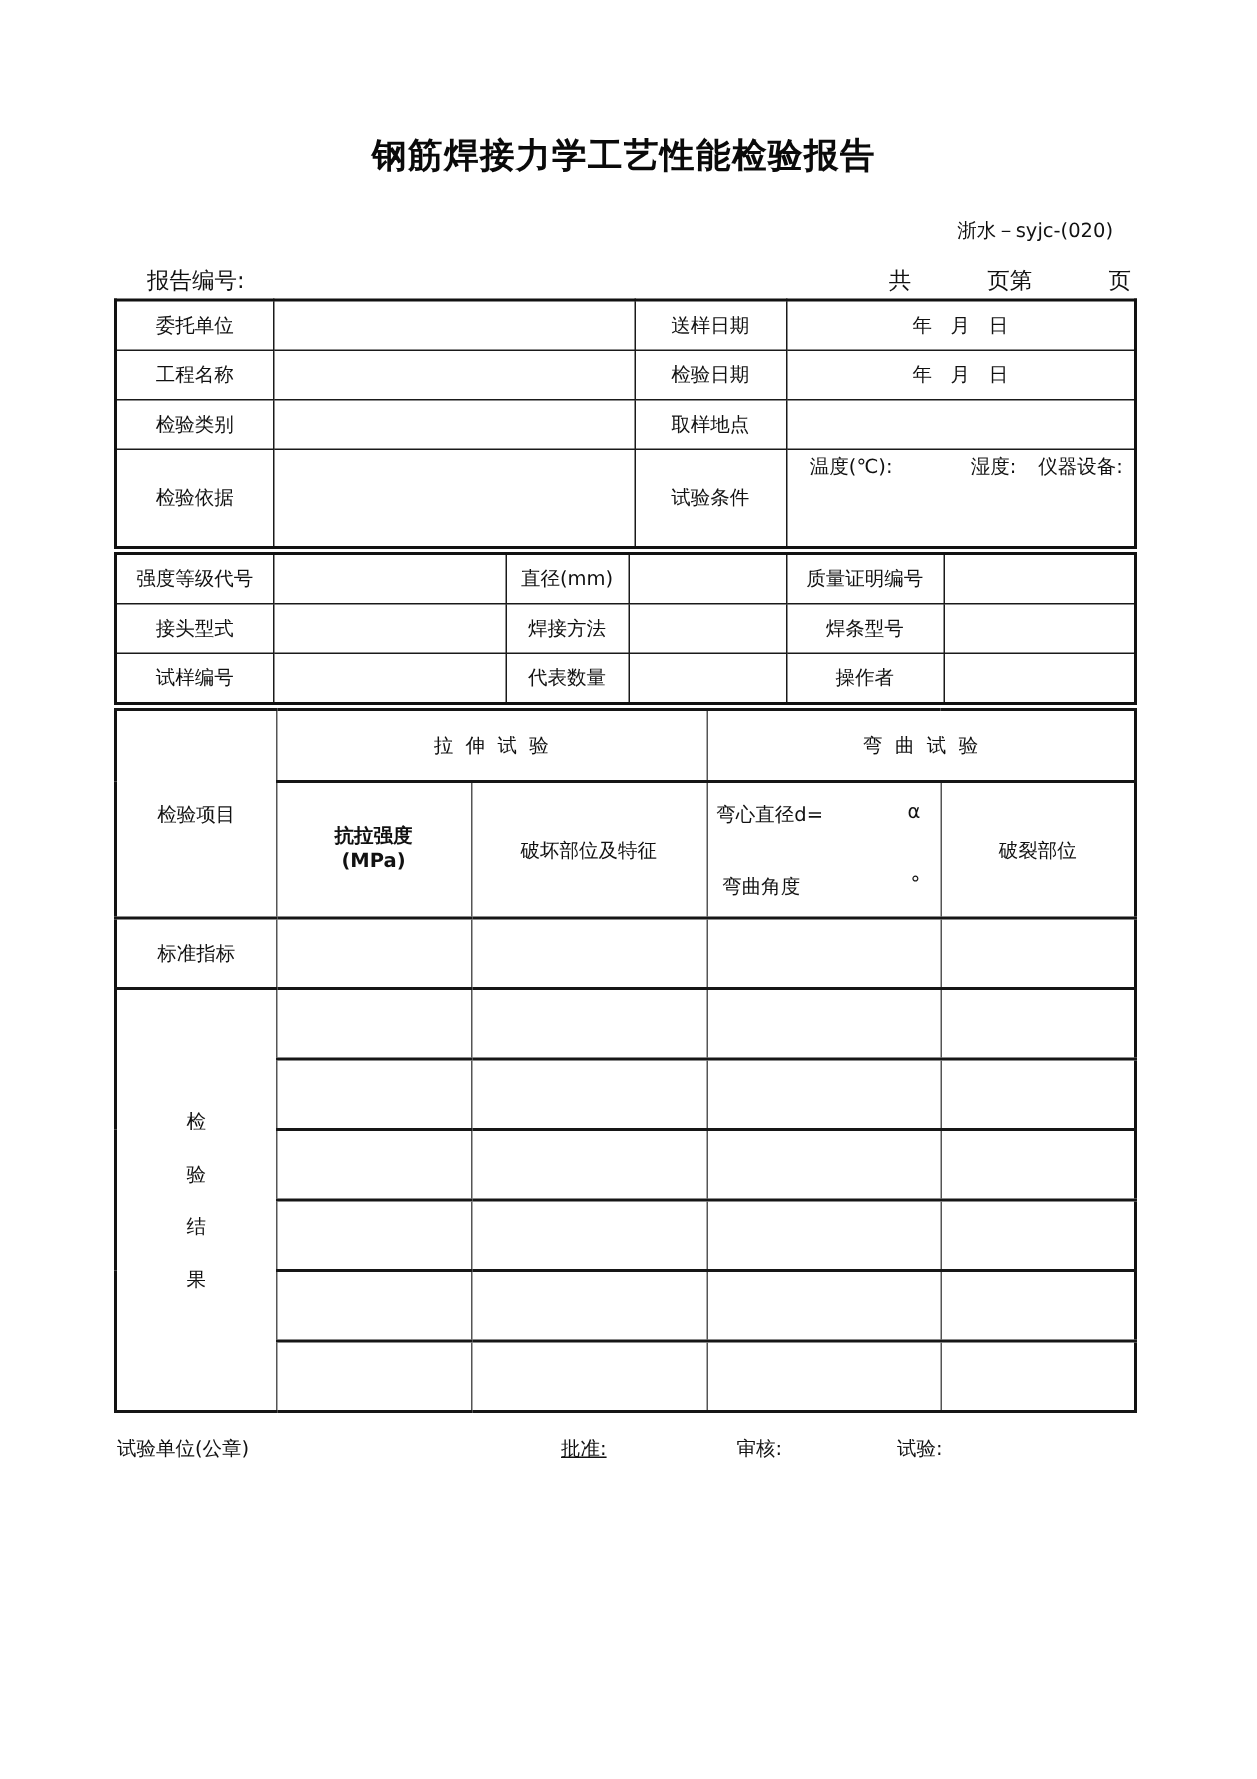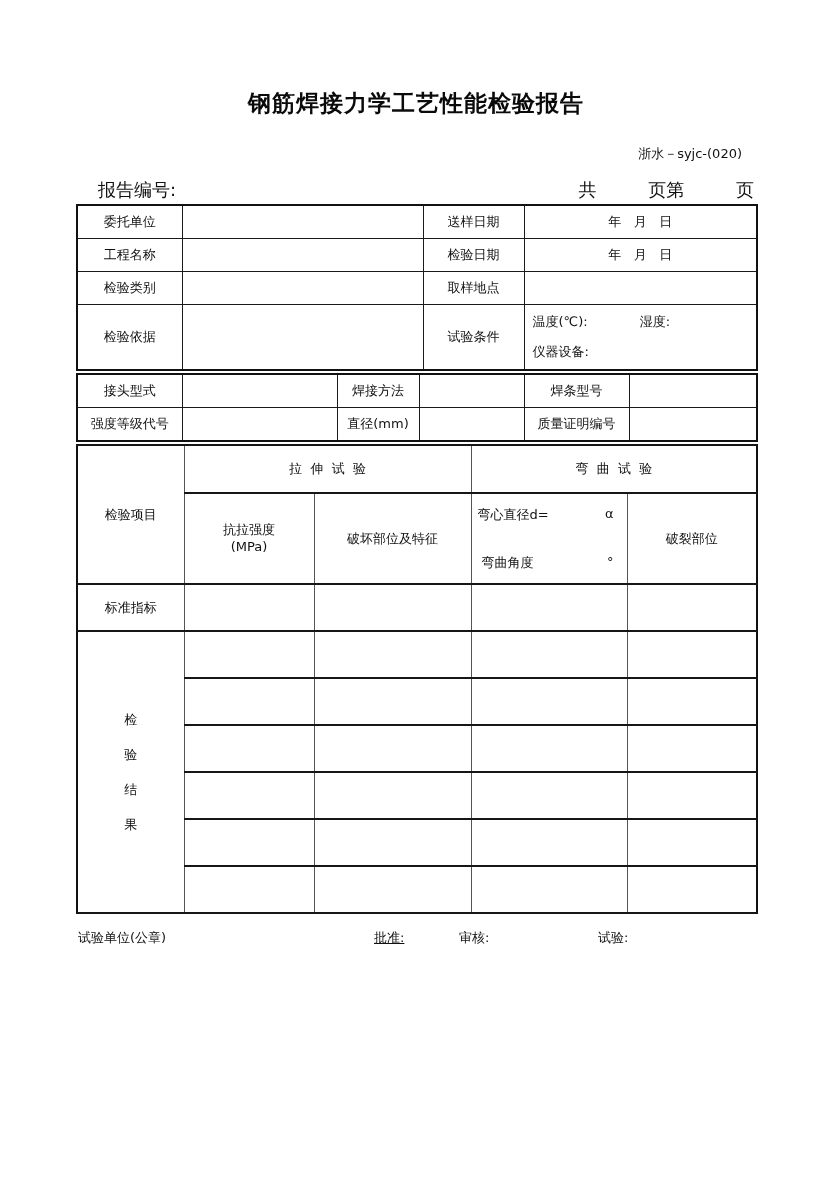--- a/index.html
+++ b/index.html
@@ -31,21 +31,21 @@
     margin-top: 26px;
     text-align: right;
     padding-right: 14px;
     font-size: 13px;
   }
   .report-line {
     margin-top: 15px;
     display: flex;
     justify-content: space-between;
     align-items: baseline;
-    font-size: 18px;
+    font-size: 15px;
   }
   .report-line .left { padding-left: 22px; }
   .pages span { display: inline-block; }
   .pages span + span { margin-left: 46px; }
   .pages { padding-right: 2px; }
 
   table.t {
     border-collapse: collapse;
     table-layout: fixed;
     width: 680px;
@@ -70,28 +70,28 @@
   .r32 td { height: 32px; }
   .r64 td { height: 64px; }
   .r46 td { height: 46px; }
   .r89 td { height: 89px; }
   .r45 td { height: 45px; }
   .r96 td { height: 96px; }
 
   .cond-cell { vertical-align: middle; }
   .cond-inner {
     display: flex;
-    flex-direction: column;
+    flex-direction: row;
     justify-content: space-around;
     height: 60px;
     padding-left: 8px;
   }
   .cond-line1 span + span { margin-left: 48px; }
 
-  .two-line { text-align: center; line-height: 1.25; }
+  .two-line { text-align: center; line-height: 1.25; font-weight: bold; }
 
   .bend-cell { vertical-align: middle; }
   .bend-inner {
     display: flex;
     flex-direction: column;
     gap: 30px;
   }
   .bend-line {
     display: flex;
     justify-content: space-between;
@@ -109,21 +109,21 @@
 
   .footer {
     position: relative;
     height: 18px;
     margin-top: 15px;
     font-size: 13px;
   }
   .footer span { position: absolute; top: 0; white-space: nowrap; }
   .footer .f0 { left: 2px; }
   .footer .f1 { left: 298px; text-decoration: underline; }
-  .footer .f2 { left: 383px; }
+  .footer .f2 { left: 415px; }
   .footer .f3 { left: 522px; }
 </style>
 </head>
 <body>
 
 <div class="doc">
 
   <h1 class="title">钢筋焊接力学工艺性能检验报告</h1>
 
   <div class="form-code">浙水－syjc-(020)</div>
@@ -186,33 +186,41 @@
     <colgroup>
         <col style="width:105px">
         <col style="width:155px">
         <col style="width:82px">
         <col style="width:105px">
         <col style="width:105px">
         <col style="width:128px">
       </colgroup>
     <tbody>
         <tr class="r32">
+      <td class="lbl">强度等级代号</td>
+      <td class="val"></td>
+      <td class="lbl">直径(mm)</td>
+      <td class="val"></td>
+      <td class="lbl">质量证明编号</td>
+      <td class="val"></td>
+    </tr>
+    <tr class="r32">
       <td class="lbl">接头型式</td>
       <td class="val"></td>
       <td class="lbl">焊接方法</td>
       <td class="val"></td>
       <td class="lbl">焊条型号</td>
       <td class="val"></td>
     </tr>
     <tr class="r32">
-      <td class="lbl">强度等级代号</td>
-      <td class="val"></td>
-      <td class="lbl">直径(mm)</td>
-      <td class="val"></td>
-      <td class="lbl">质量证明编号</td>
+      <td class="lbl">试样编号</td>
+      <td class="val"></td>
+      <td class="lbl">代表数量</td>
+      <td class="val"></td>
+      <td class="lbl">操作者</td>
       <td class="val"></td>
     </tr>
   </tbody>
     </table>
 
   <table class="t t3">
     <colgroup>
         <col style="width:107px">
         <col style="width:130px">
         <col style="width:157px">

